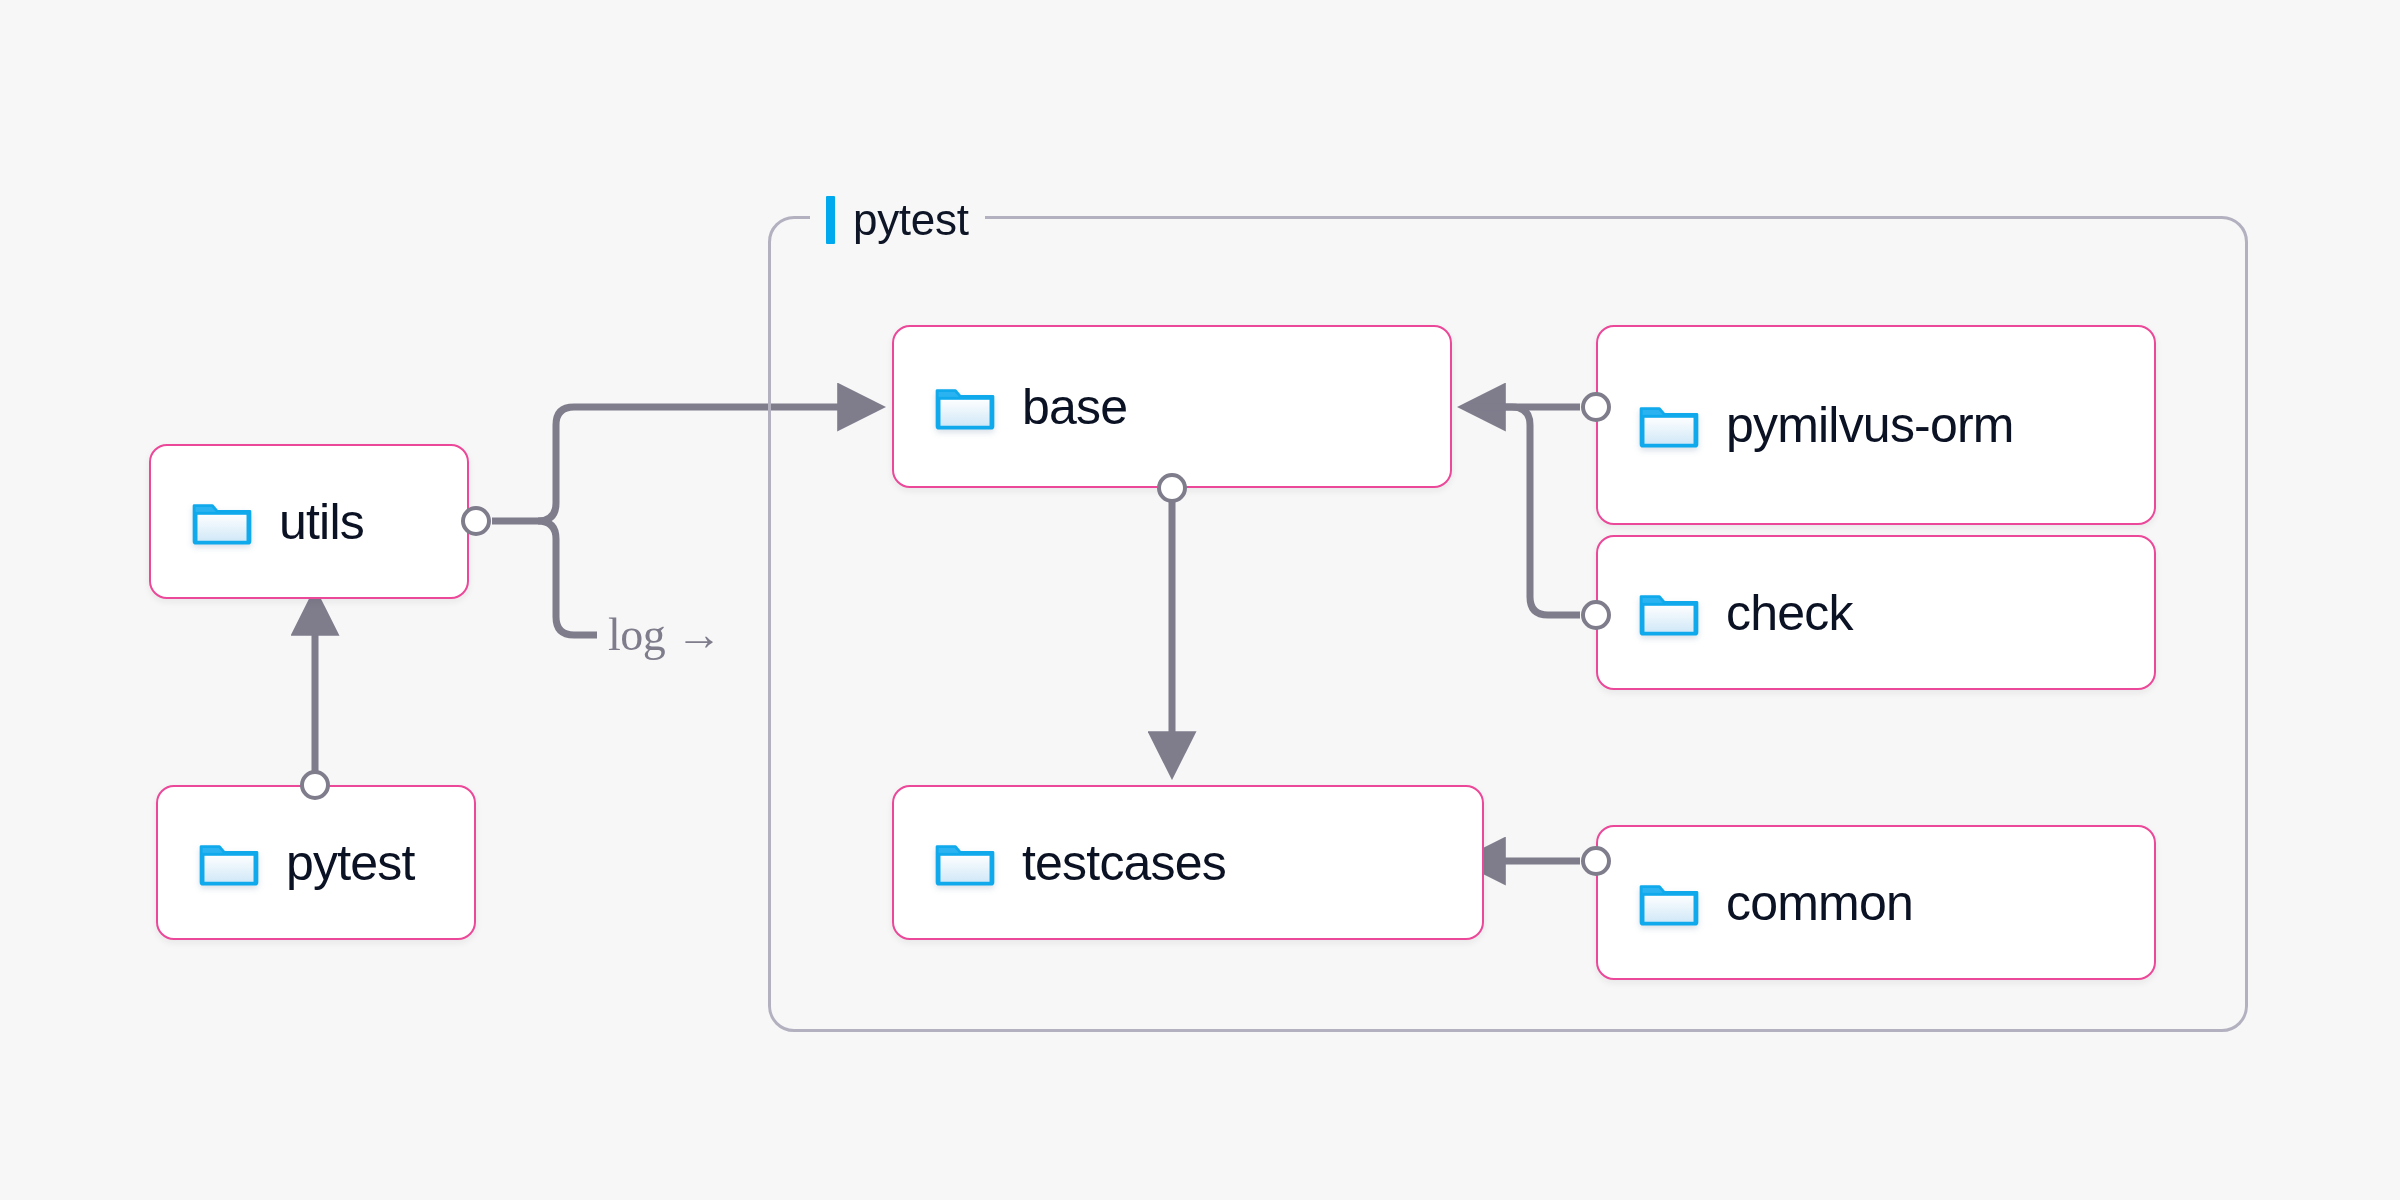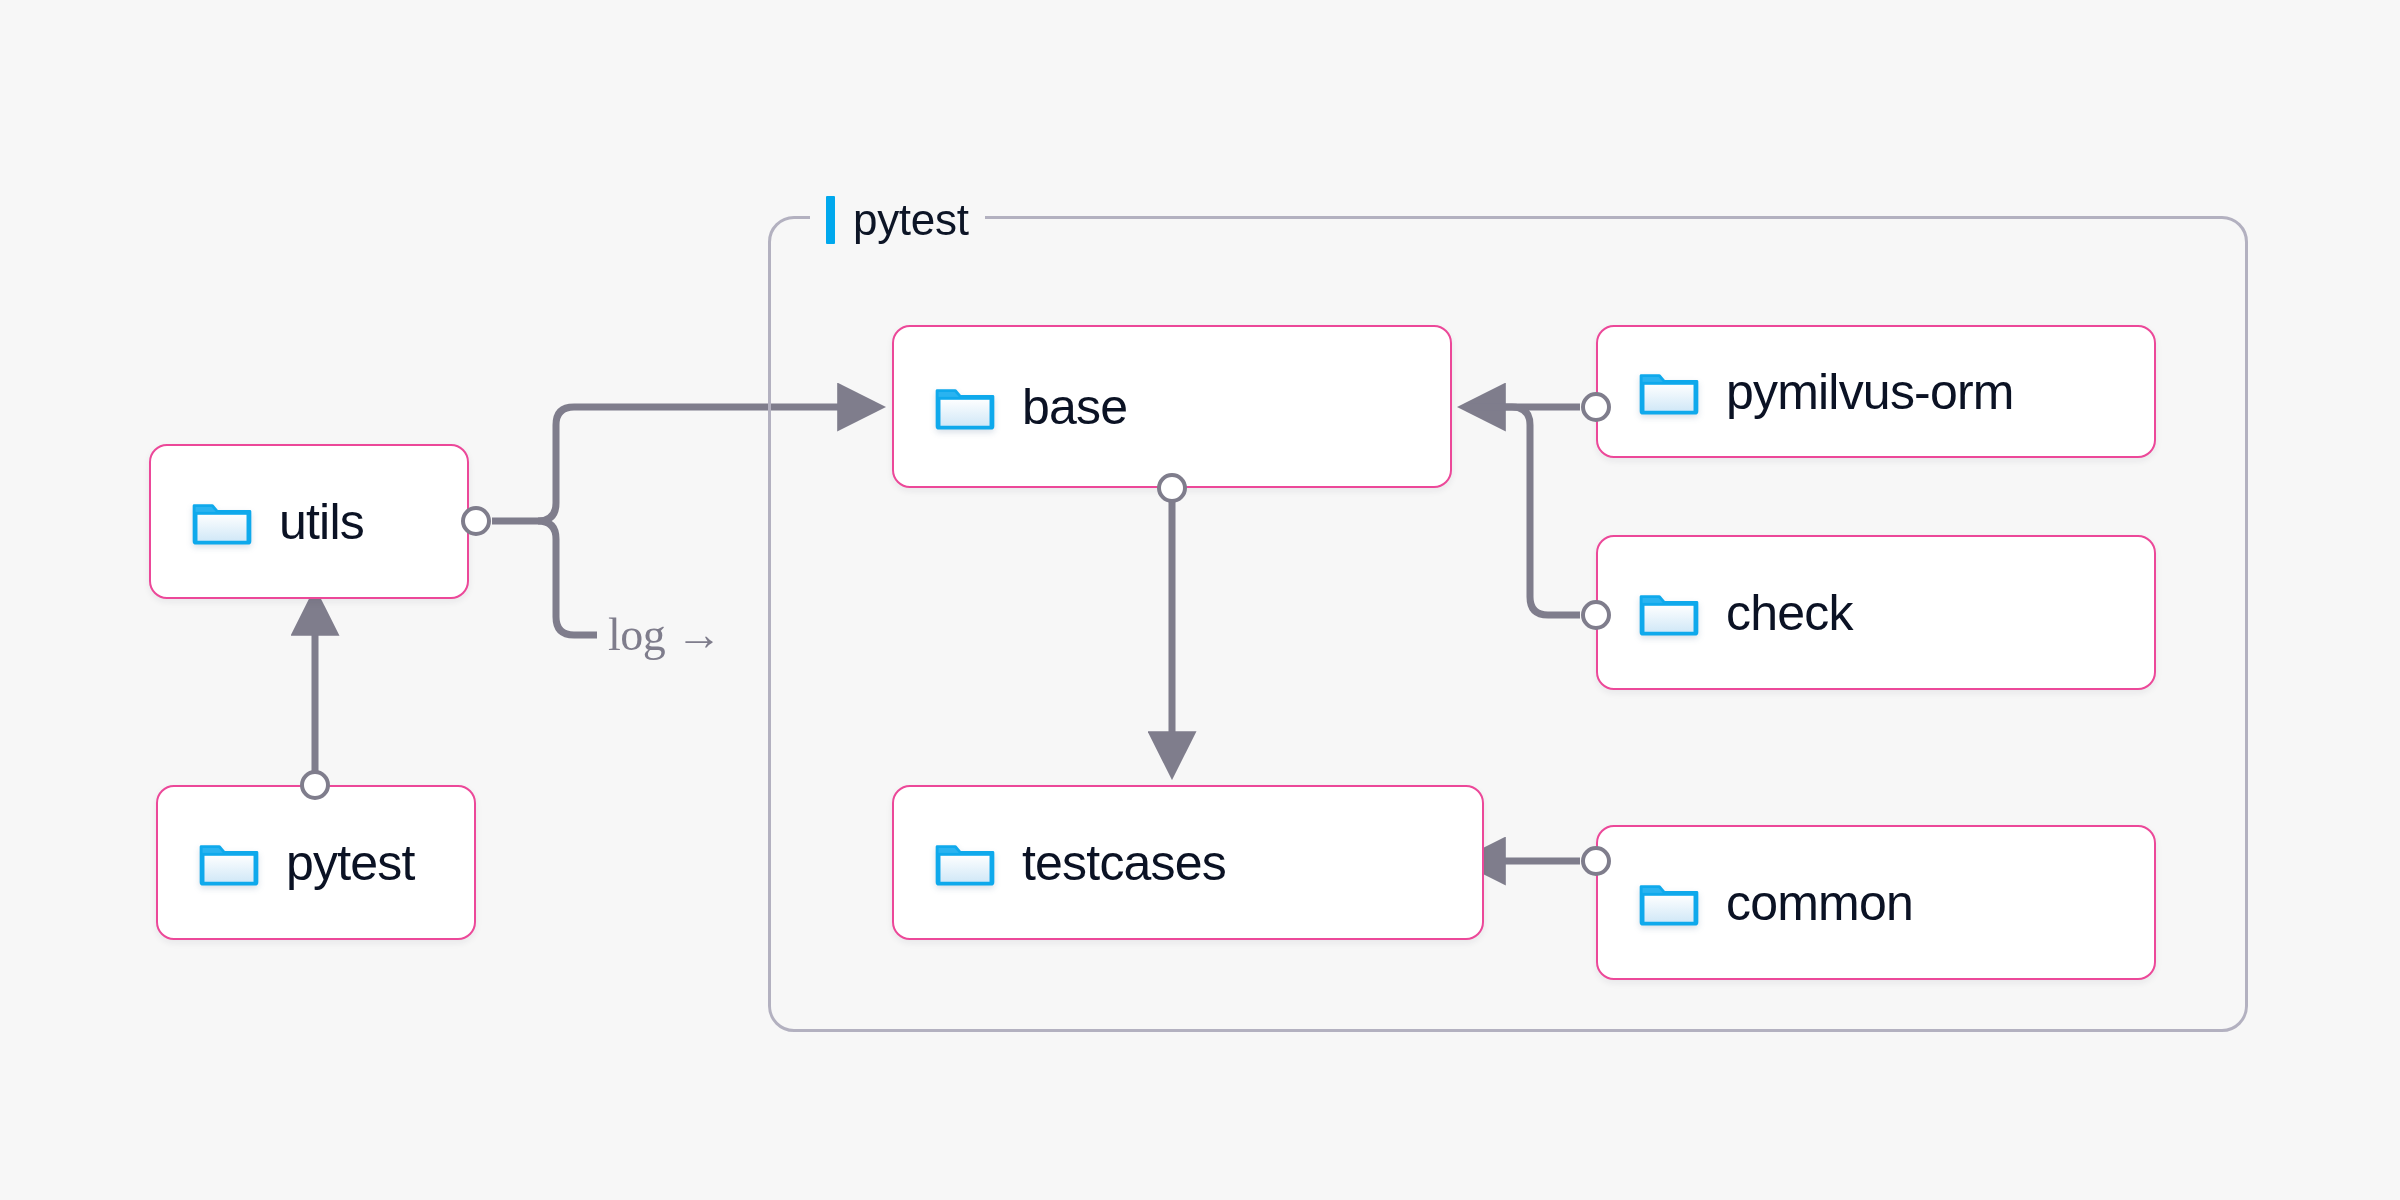--- a/index.html
+++ b/index.html
@@ -188,21 +188,21 @@
   <div class="node" style="left:892px; top:785px; width:592px; height:155px;">
     <div class="node-inner">
       <svg class="folder-icon" viewBox="0 0 64 52">
         <path d="M3 9 h19 l5 6 h34 v31 a2 2 0 0 1 -2 2 h-54 a2 2 0 0 1 -2 -2 z" fill="#2ab3f0" stroke="#0fa9ec" stroke-width="3" stroke-linejoin="round"></path>
         <rect x="5" y="17" width="54" height="30" fill="url(#fg1)" stroke="#0fa9ec" stroke-width="3"></rect>
       </svg>
       <span class="node-label">testcases</span>
     </div>
   </div>
 
-  <div class="node" style="left:1596px; top:325px; width:560px; height:133px;">
+  <div class="node" style="left:1596px; top:325px; width:560px; height:200px;">
     <div class="node-inner">
       <svg class="folder-icon" viewBox="0 0 64 52">
         <path d="M3 9 h19 l5 6 h34 v31 a2 2 0 0 1 -2 2 h-54 a2 2 0 0 1 -2 -2 z" fill="#2ab3f0" stroke="#0fa9ec" stroke-width="3" stroke-linejoin="round"></path>
         <rect x="5" y="17" width="54" height="30" fill="url(#fg1)" stroke="#0fa9ec" stroke-width="3"></rect>
       </svg>
       <span class="node-label">pymilvus-orm</span>
     </div>
   </div>
   <div class="port" style="left:1596px; top:407px;"></div>
 

